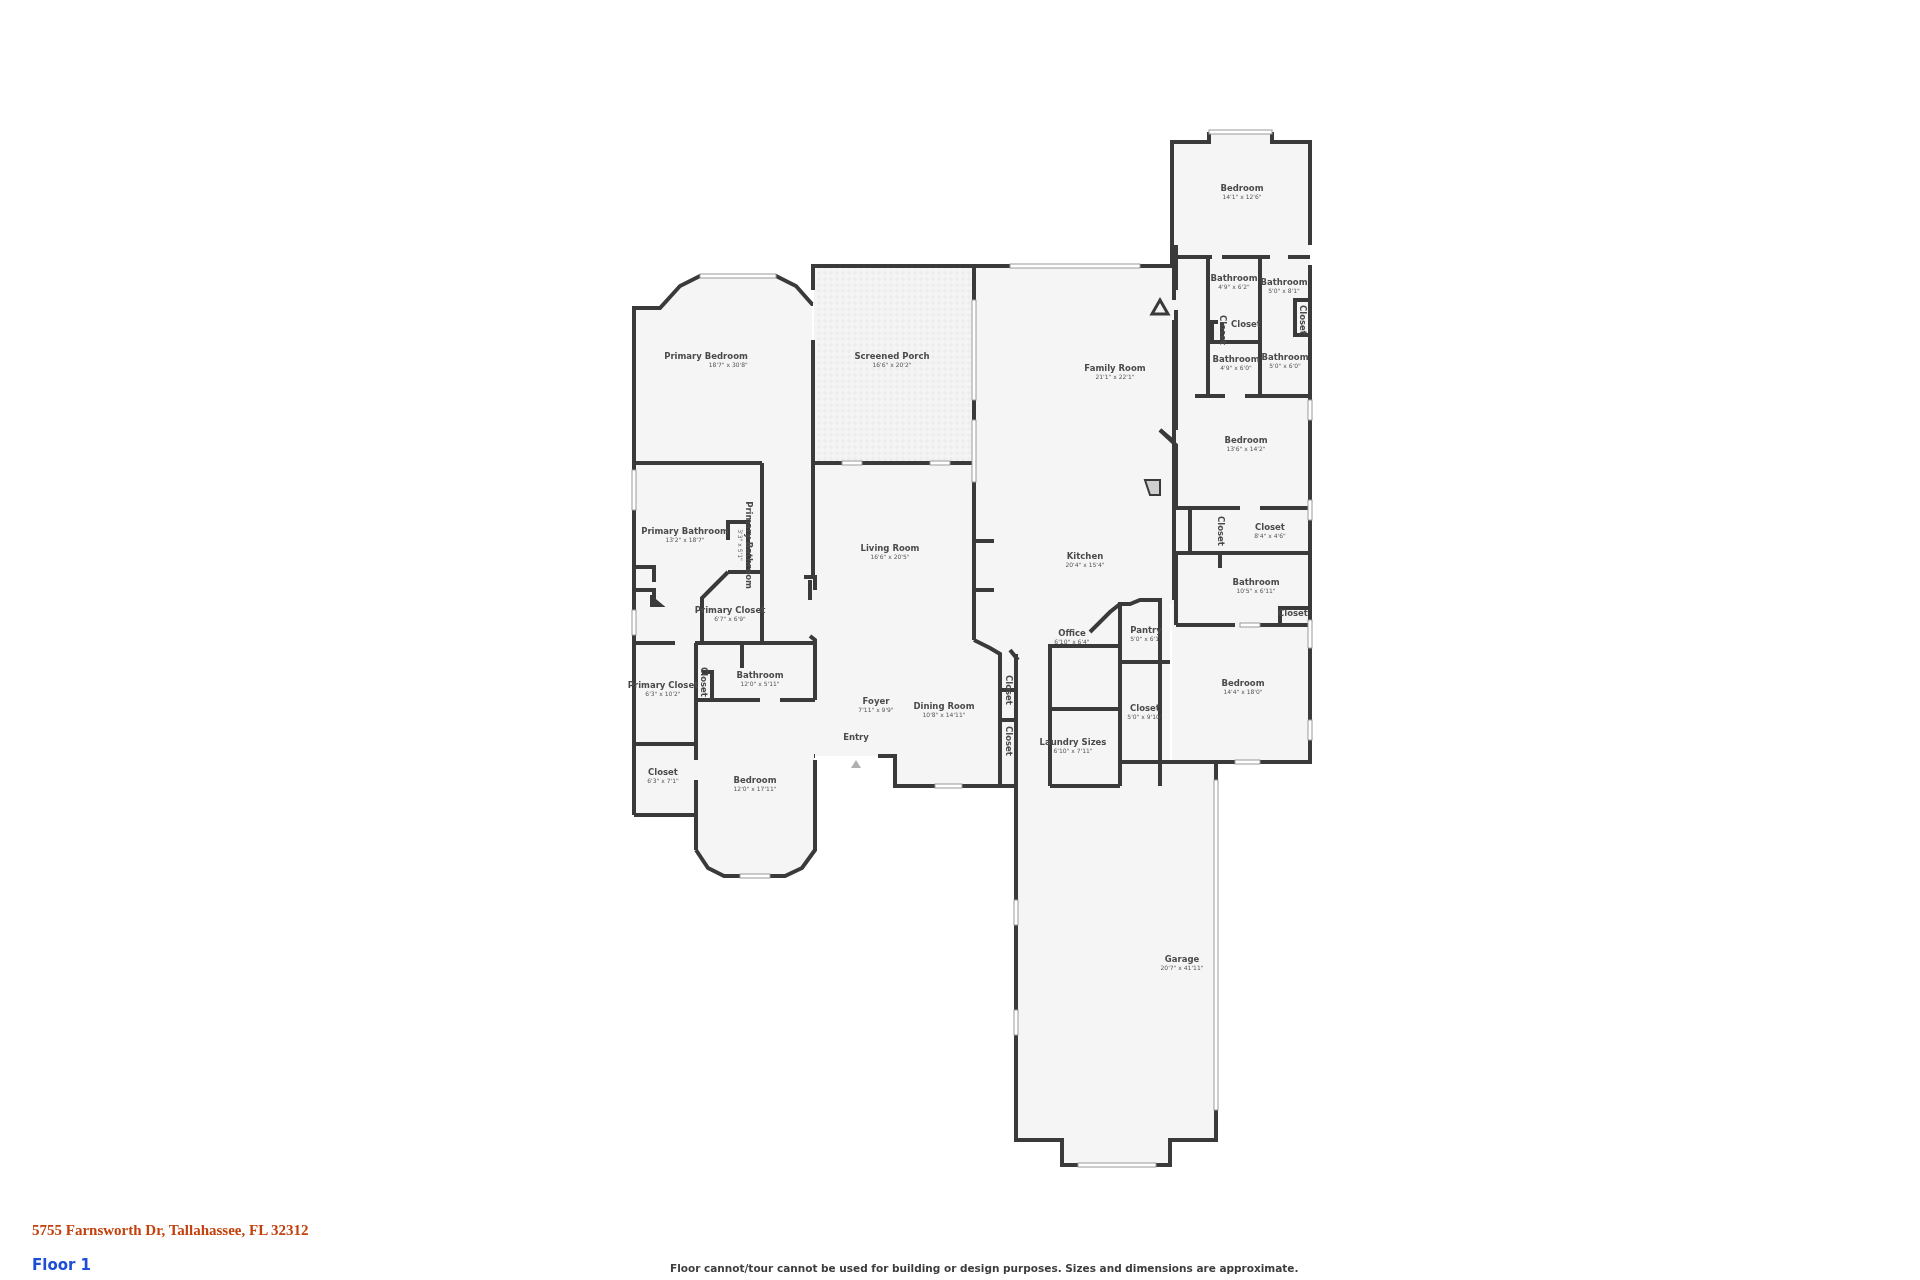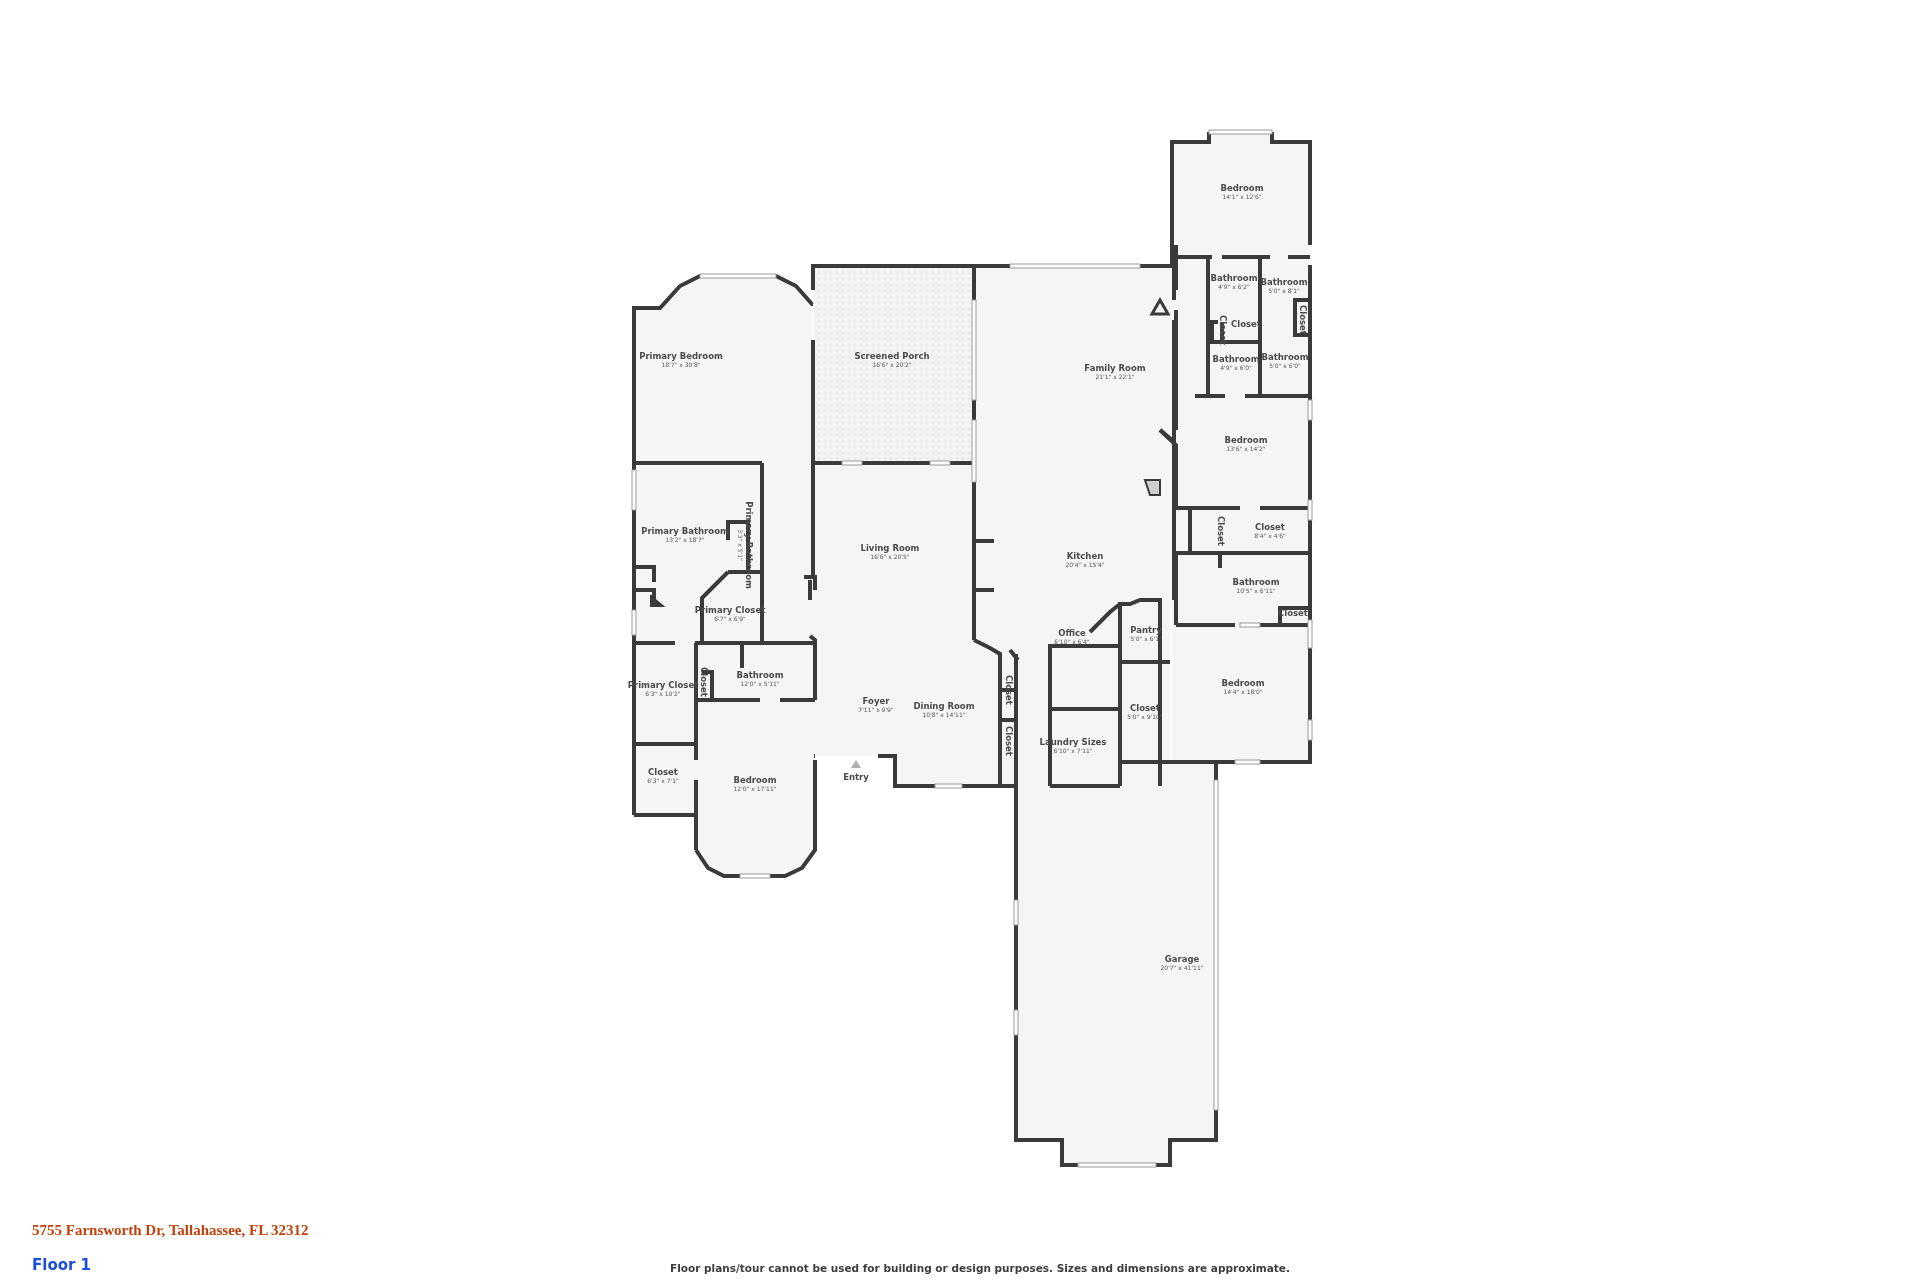--- a/index.html
+++ b/index.html
@@ -190,21 +190,21 @@
     </g>
 
     <polygon points="851,768 856,760 861,768" fill="#b0b0b0"></polygon>
 
     <polygon points="1160,300 1168,314 1152,314" fill="none" stroke="#3a3a3a" stroke-width="3"></polygon>
     <polygon points="1145,480 1160,480 1160,495 1150,495" fill="#cfcfcf" stroke="#3a3a3a" stroke-width="2"></polygon>
   </svg>
 
   
   <div id="labels">
-      <div class="room-label" style="left: 681px; top: 360px;">
+      <div class="room-label" style="left: 706px; top: 360px; text-align: right;">
         <span class="room-name">Primary Bedroom</span>
         <span class="room-dim">18'7" x 30'8"</span>
       </div>
       <div class="room-label" style="left: 892px; top: 360px;">
         <span class="room-name">Screened Porch</span>
         <span class="room-dim">16'6" x 20'2"</span>
       </div>
       <div class="room-label" style="left: 1075px; top: 372px; margin-left: 40px;">
         <span class="room-name">Family Room</span>
         <span class="room-dim">21'1" x 22'1"</span>
@@ -328,18 +328,18 @@
       <div class="room-label" style="left: 1243px; top: 687px;">
         <span class="room-name">Bedroom</span>
         <span class="room-dim">14'4" x 18'0"</span>
       </div>
       <div class="room-label" style="left: 1182px; top: 963px;">
         <span class="room-name">Garage</span>
         <span class="room-dim">20'7" x 41'11"</span>
       </div>
     </div>
 
-  <div class="entry-label" style="left:856px;top:772px;text-align:right;">Entry</div>
+  <div class="entry-label" style="left:856px;top:732px;text-align:right;">Entry</div>
 </div>
 
 <div class="footer-address">5755 Farnsworth Dr, Tallahassee, FL 32312</div>
 <div class="footer-floor">Floor 1</div>
-<div class="footer-disclaimer">Floor plans/tour cannot be used for building or design purposes. Sizes and dimensions are approximate.</div>
+<div class="footer-disclaimer">Floor cannot/tour cannot be used for building or design purposes. Sizes and dimensions are approximate.</div>
 
 </body></html>

